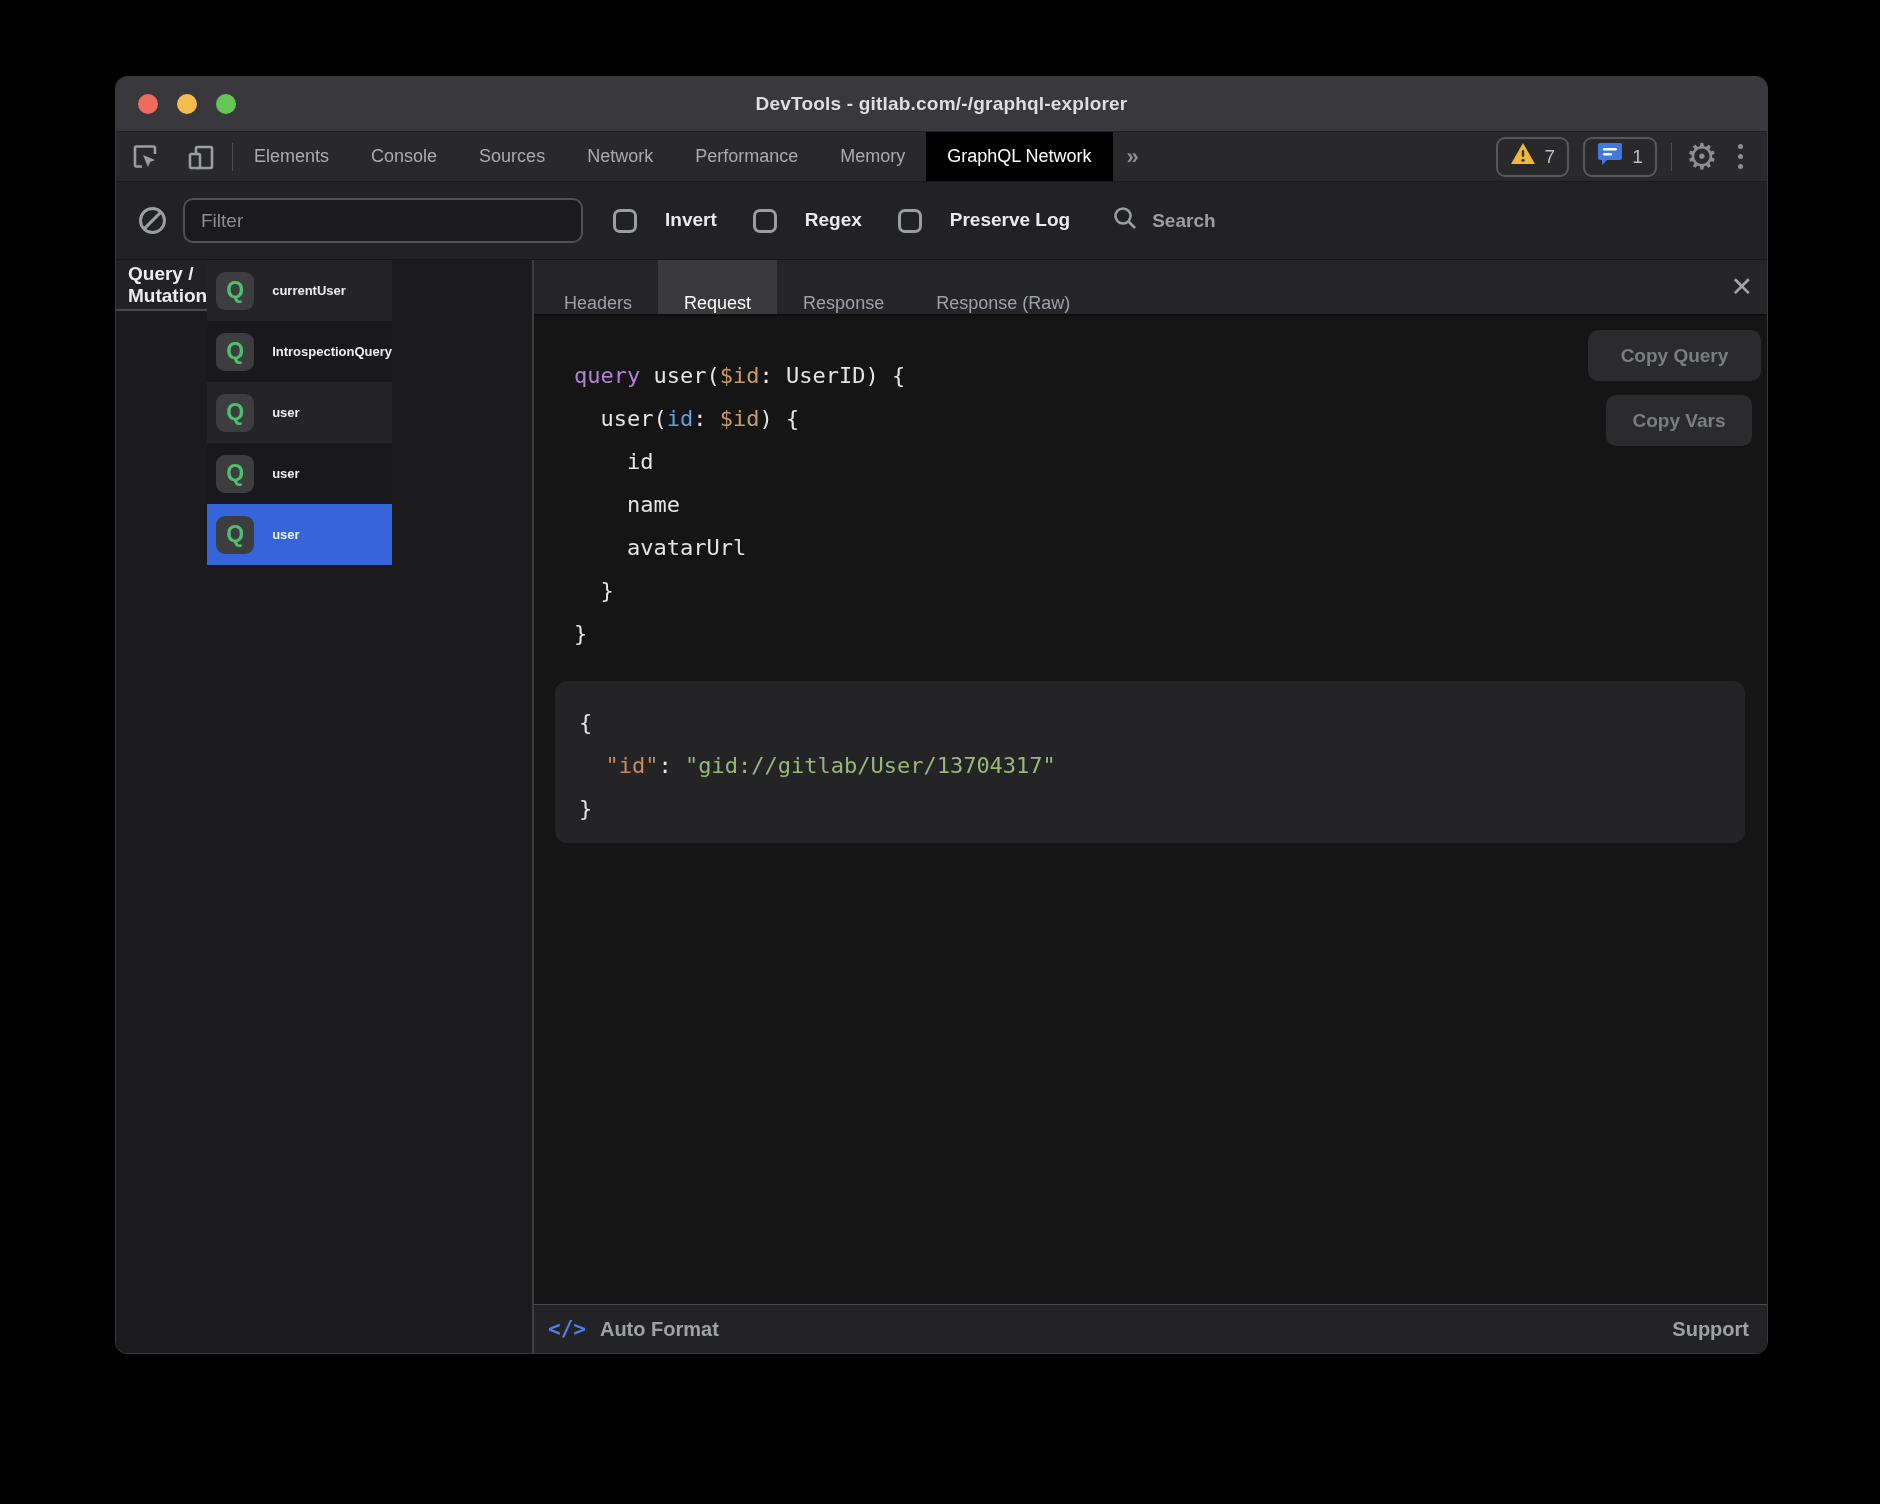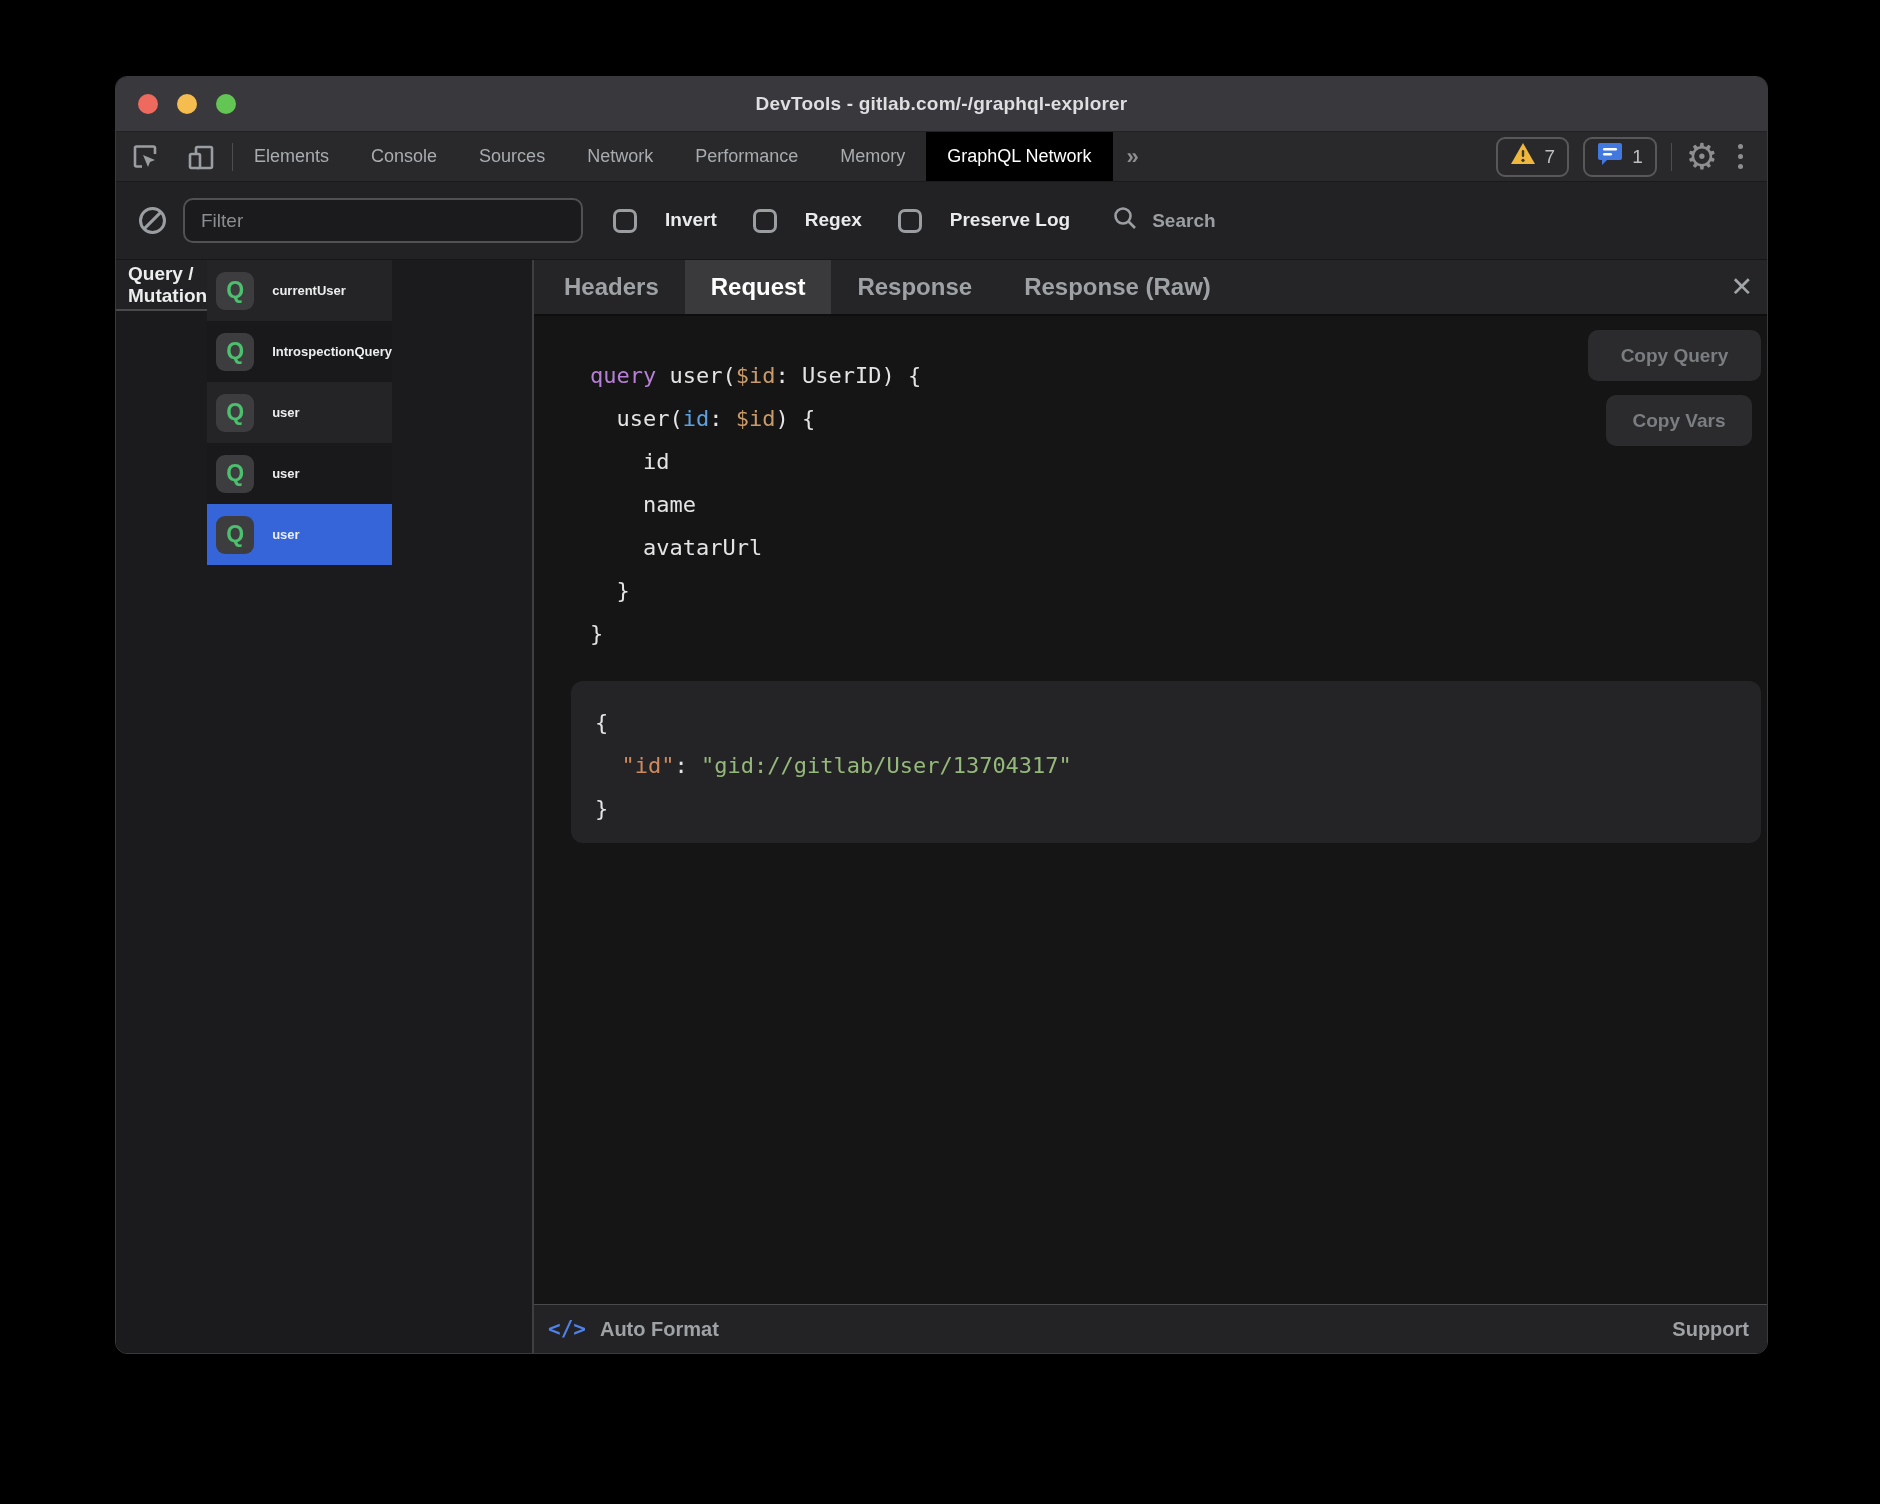--- a/index.html
+++ b/index.html
@@ -66,27 +66,27 @@
   .sb-row:nth-child(odd) { background:#242427; }
   .sb-row:nth-child(even) { background:#19191b; }
   .sb-row.selected { background:#3565d9; }
   .qbadge { width:38px; height:38px; border-radius:9px; background:#3d3d40; color:#4dc06e;
             font-size:23px; font-weight:bold; display:flex; align-items:center; justify-content:center; }
   .sb-label { margin-left:18px; color:#eceded; font-size:13px; font-weight:bold; }
 
   .detail { flex:1; display:flex; flex-direction:column; min-width:0; background:#151515; }
   .d-tabs { height:56px; flex:0 0 56px; background:#252528; border-bottom:2px solid #0e0e0e;
             display:flex; align-items:stretch; padding-left:4px; position:relative; }
-  .d-tab { display:flex; align-items:center; padding:0 26px; color:#9fa2a5; font-size:24px; font-weight:bold; }
+  .d-tab { display:flex; align-items:flex-end; padding:0 26px; color:#9fa2a5; font-size:18px; font-weight:normal; }
   .d-tab.active { background:#3a3a3d; color:#fff; }
   .d-close { position:absolute; right:14px; top:0; bottom:0; display:flex; align-items:center;
              color:#a2a5a8; font-size:27px; cursor:default; }
 
   .d-body { flex:1; position:relative; overflow:hidden; padding:38px 0 0 40px;
-            font-family:"DejaVu Sans Mono", monospace;margin-left:16px; }
+            font-family:"DejaVu Sans Mono", monospace; }
   .code-line { white-space:pre; font-size:22px; line-height:43px; color:#e4e4e6; }
   .tok-kw { color:#b87fd8; } .tok-var { color:#c99a6a; } .tok-attr { color:#5ea1df; }
   .tok-pl { color:#e4e4e6; } .tok-key { color:#ce8a5d; } .tok-str { color:#95b97a; }
 
   .copy-btn { position:absolute; background:#2b2b2e; border:none; border-radius:10px;
               color:#7b7e81; font-size:19px; font-weight:bold; font-family:"Liberation Sans", sans-serif; }
   .copy-query { top:14px; right:6px; width:173px; height:51px; }
   .copy-vars  { top:79px; right:15px; width:146px; height:51px; }
 
   .vars-box { margin:26px 21px 0 -19px; width:1190px; height:162px; background:#242427;

